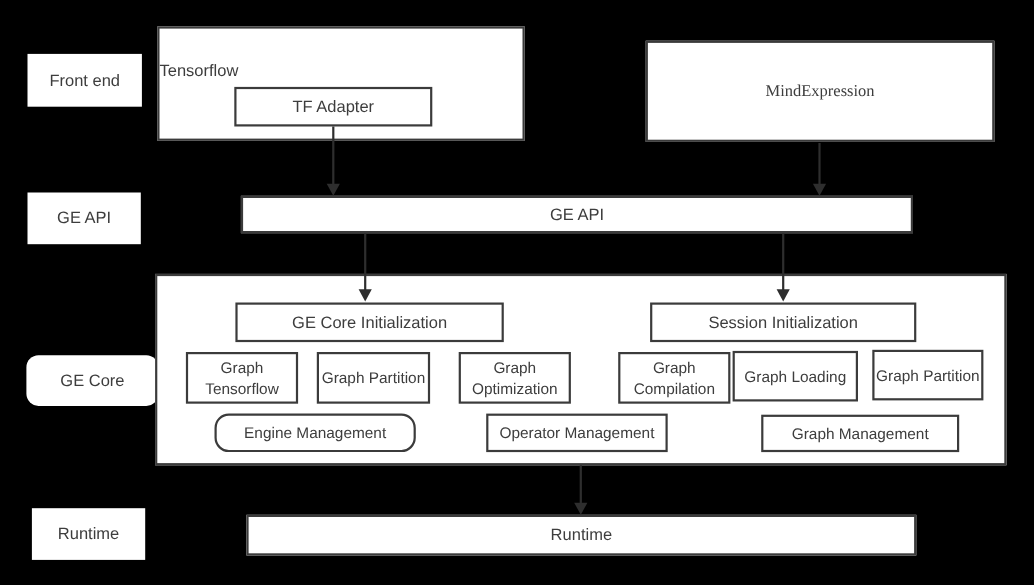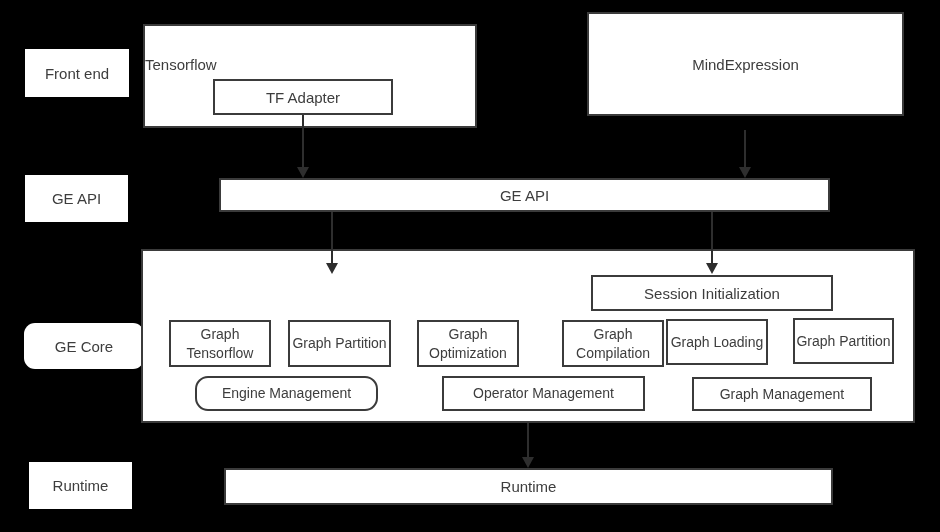--- a/index.html
+++ b/index.html
@@ -63,57 +63,60 @@
     <span>Runtime</span>
   </div>
 
   <div class="box container-box" style="left:143px;top:24px;width:334px;height:104px;">
     <div class="tf-title">Tensorflow</div>
     <div class="box" style="left:68px;top:53px;width:180px;height:36px;">
       <span>TF Adapter</span>
     </div>
   </div>
 
-  <div class="box" style="left:587px;top:12px;width:317px;height:104px;">
+  <div class="box" style="left:587px;top:37px;width:317px;height:92px;font-family:Liberation Serif, serif;">
     <span>MindExpression</span>
   </div>
 
   <div class="box" style="left:219px;top:178px;width:611px;height:34px;">
     <span>GE API</span>
   </div>
 
   <div class="box container-box" style="left:141px;top:249px;width:774px;height:174px;">
 
+    <div class="box" style="left:71px;top:24px;width:244px;height:36px;">
+      <span>GE Core Initialization</span>
+    </div>
     <div class="box" style="left:448px;top:24px;width:242px;height:36px;">
       <span>Session Initialization</span>
     </div>
 
     <div class="box small" style="left:26px;top:69px;width:102px;height:47px;">
       <span>Graph Tensorflow</span>
     </div>
     <div class="box small" style="left:145px;top:69px;width:103px;height:47px;">
       <span>Graph Partition</span>
     </div>
     <div class="box small" style="left:274px;top:69px;width:102px;height:47px;">
       <span>Graph Optimization</span>
     </div>
     <div class="box small" style="left:399px;top:69px;width:102px;height:47px;margin-left:20px;">
       <span>Graph Compilation</span>
     </div>
-    <div class="box small" style="left:523px;top:68px;width:102px;height:46px;">
+    <div class="box small" style="left:523px;top:68px;width:114px;height:46px;">
       <span>Graph Loading</span>
     </div>
     <div class="box small" style="left:650px;top:67px;width:101px;height:46px;">
       <span>Graph Partition</span>
     </div>
 
     <div class="box small" style="left:52px;top:125px;width:183px;height:35px;border-radius:13px;">
       <span>Engine Management</span>
     </div>
-    <div class="box small" style="left:299px;top:125px;width:203px;height:35px;align-items:center;">
+    <div class="box small" style="left:299px;top:125px;width:165px;height:35px;align-items:center;">
       <span>Operator Management</span>
     </div>
     <div class="box small" style="left:549px;top:126px;width:180px;height:34px;">
       <span>Graph Management</span>
     </div>
   </div>
 
   <div class="box" style="left:224px;top:468px;width:609px;height:37px;">
     <span>Runtime</span>
   </div>

